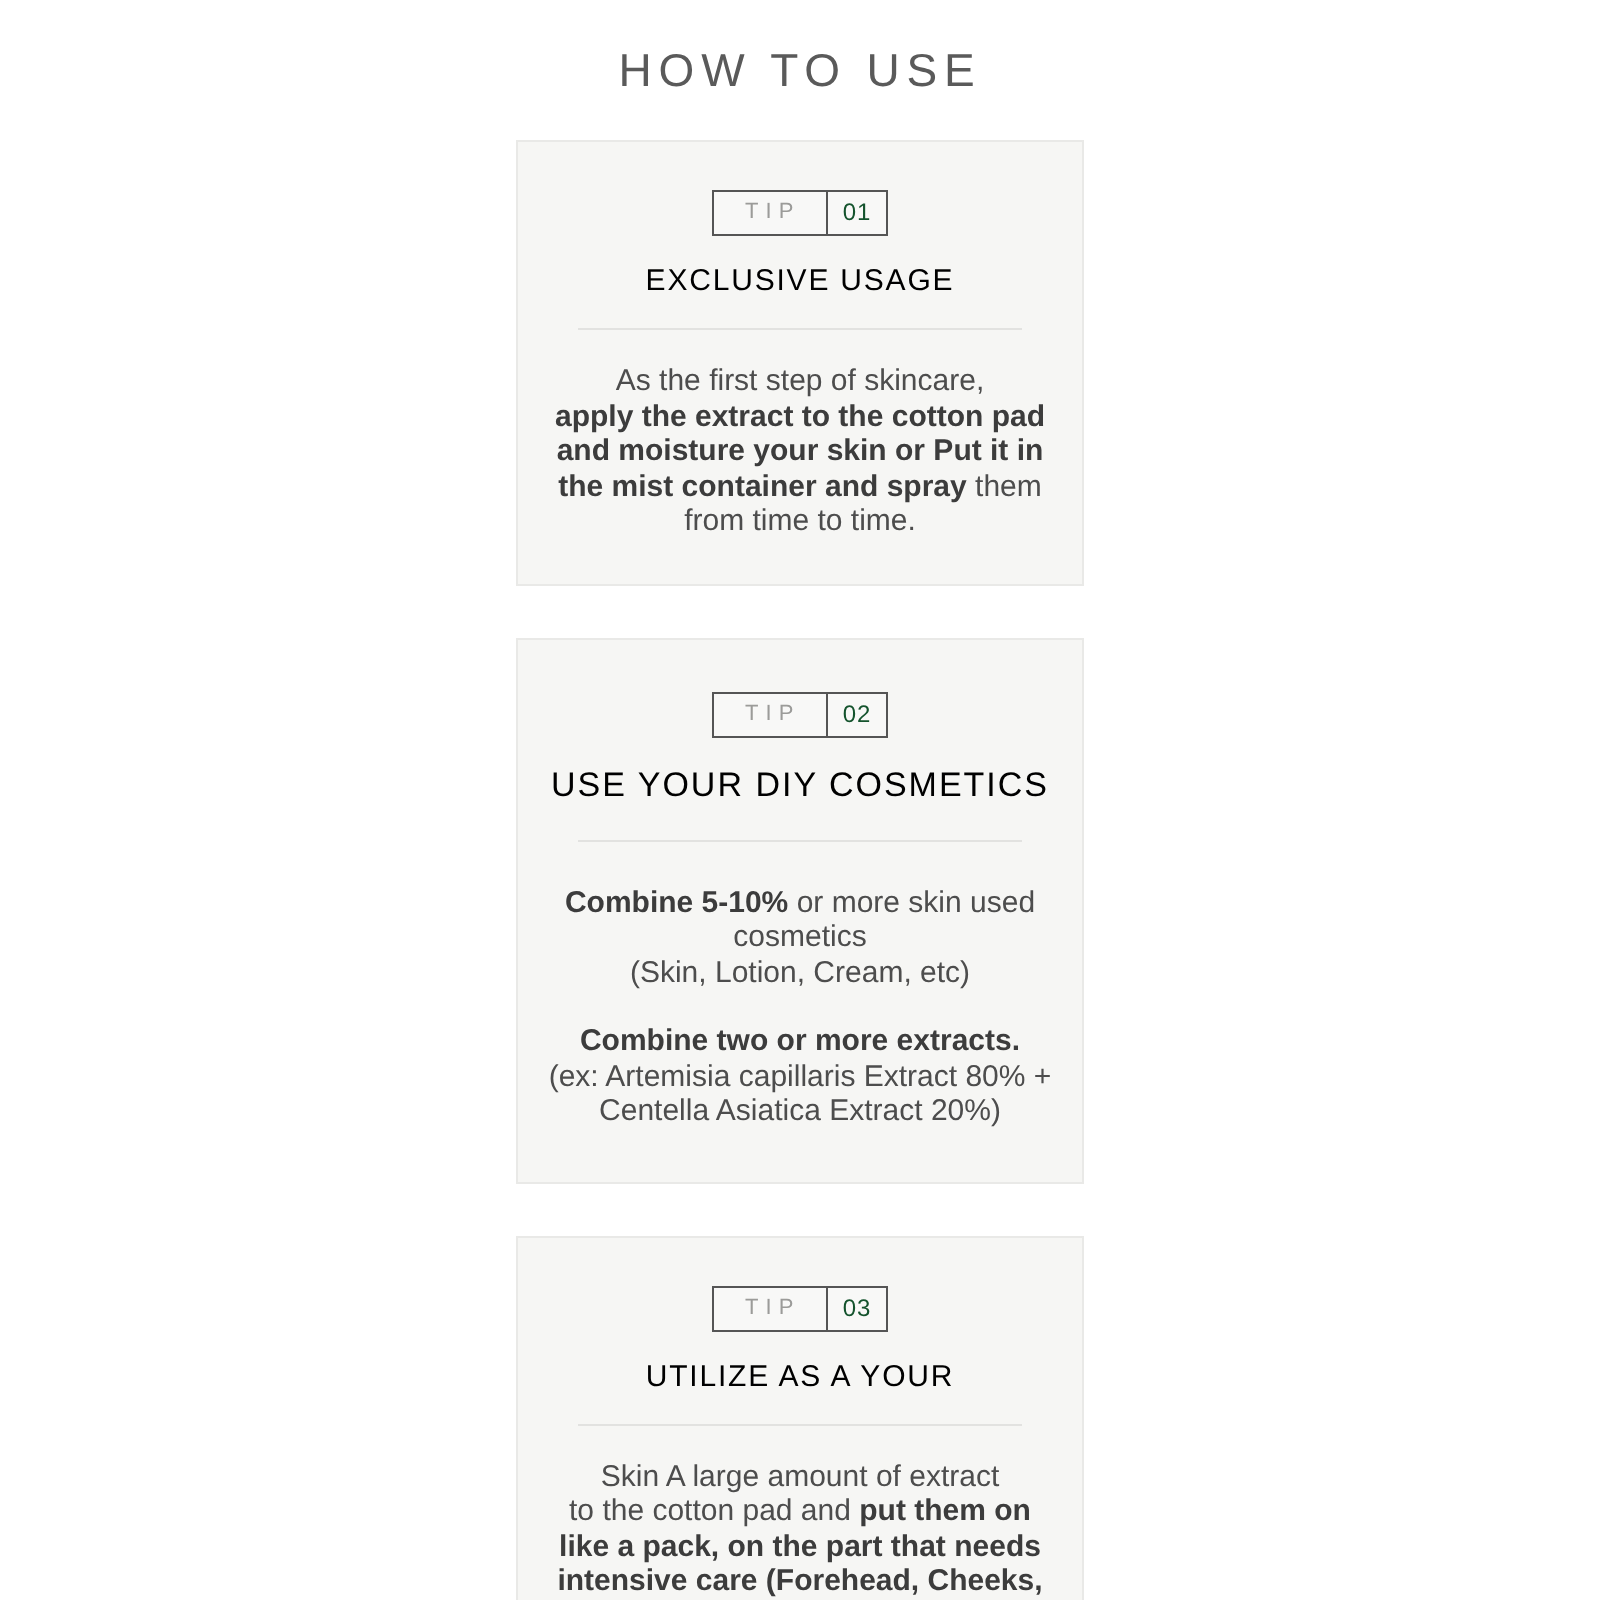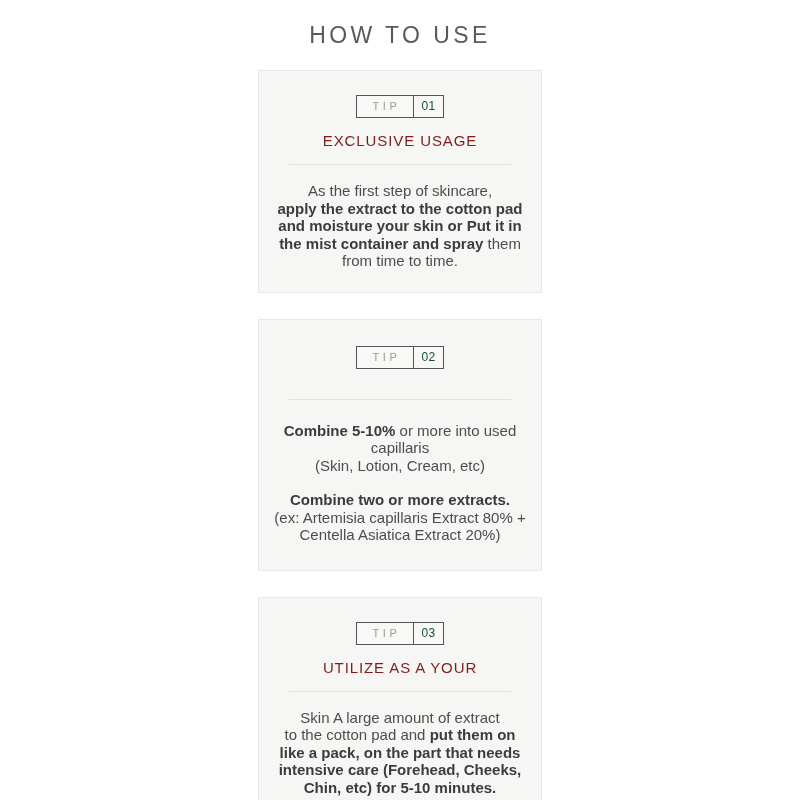--- a/index.html
+++ b/index.html
@@ -80,21 +80,21 @@
     font-size: 12px;
     color: #14532d;
     font-weight: 400;
     letter-spacing: 0.4px;
   }
 
   
   .card-title {
     font-size: 15px;
     letter-spacing: 0.9px;
-    color: #7f1d1d;
+    color: #000000;
     font-weight: 400;
     margin: 0;
     padding: 1px 0 0 0;
   }
   .card-2 .card-title { font-size: 17px; letter-spacing: 1px; }
 
   
   .card-divider {
     height: 1px;
     background: #e2e2e0;
@@ -137,23 +137,24 @@
           <p><span>As the first step of skincare,</span><br><span class="b">apply the extract to the cotton pad and moisture your skin or Put it in the mist container and spray</span><span> them from time to time.</span></p>
         </div>
     </section>
 
     <section class="tip-card card-2">
       <div class="tip-badge">
         <span class="badge-word">TIP</span>
         <span class="badge-sep"></span>
         <span class="badge-num">02</span>
       </div>
+      <h2 class="card-title">USE YOUR DIY COSMETICS</h2>
       <div class="card-divider"></div>
       <div class="card-body">
-          <p><span class="b">Combine 5-10%</span><span> or more into used capillaris</span><br><span>(Skin, Lotion, Cream, etc)</span></p>
+          <p><span class="b">Combine 5-10%</span><span> or more skin used cosmetics</span><br><span>(Skin, Lotion, Cream, etc)</span></p>
           <p><span class="b">Combine two or more extracts.</span><br><span>(ex: Artemisia capillaris Extract 80% +</span><br><span>Centella Asiatica Extract 20%)</span></p>
         </div>
     </section>
 
     <section class="tip-card card-3">
       <div class="tip-badge">
         <span class="badge-word">TIP</span>
         <span class="badge-sep"></span>
         <span class="badge-num">03</span>
       </div>

